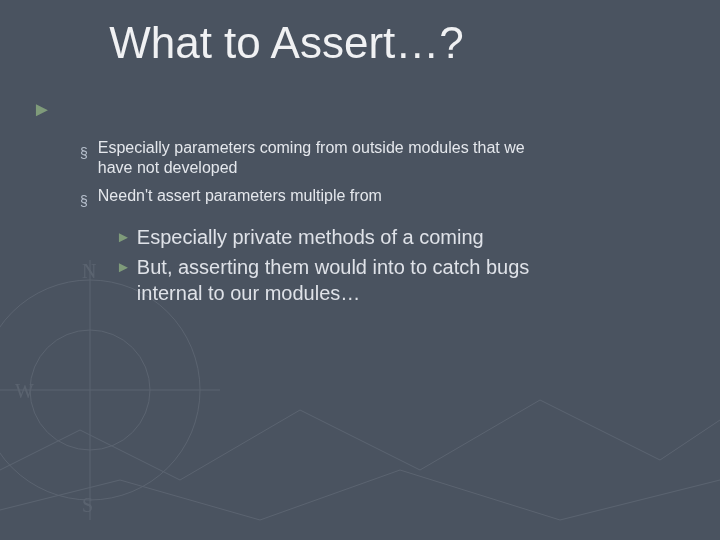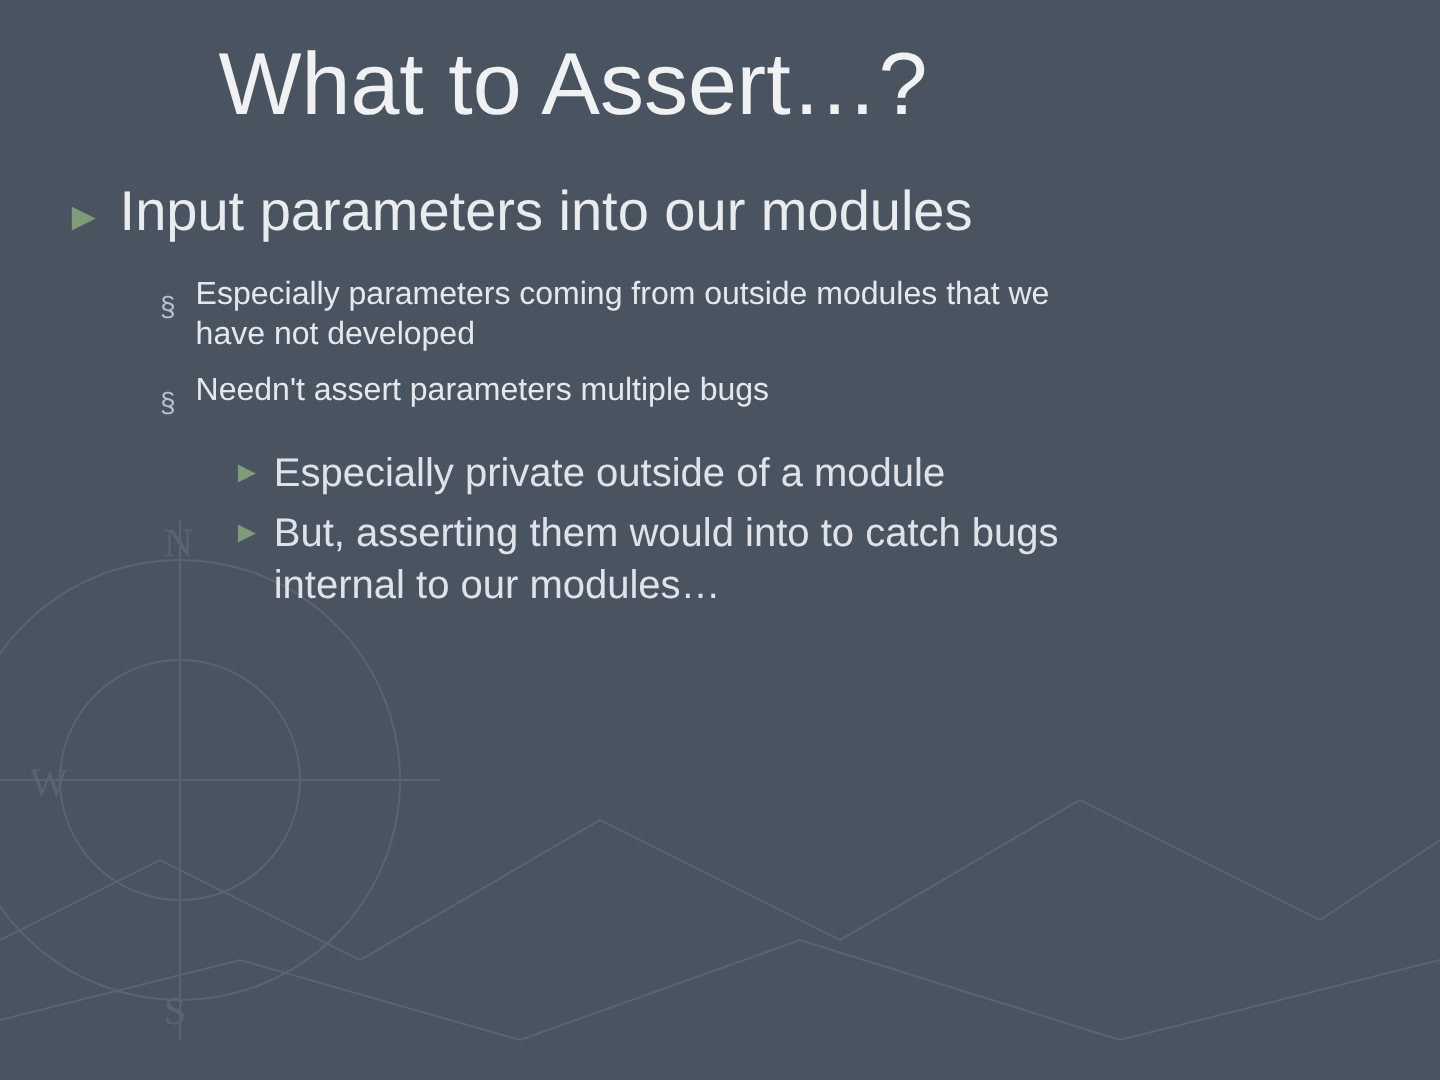--- a/index.html
+++ b/index.html
@@ -84,41 +84,40 @@
 </div>
 
 <div class="slide">
 
   <h1 class="title">What to Assert…?</h1>
 
   <ul class="lvl1">
     <li>
       <div class="lvl1-row">
         <span class="tri">►</span>
-        <span class="lvl1-text">Input parameters into our modules</span>
       </div>
 
       <ul class="lvl2">
         <li>
           <div class="lvl2-row">
             <span class="sq">§</span>
             <span class="lvl2-text">Especially parameters coming from outside modules that we have not developed</span>
           </div>
         </li>
         <li>
           <div class="lvl2-row">
             <span class="sq">§</span>
-            <span class="lvl2-text">Needn't assert parameters multiple bugs</span>
+            <span class="lvl2-text">Needn't assert parameters multiple from</span>
           </div>
 
           <ul class="lvl3">
             <li>
               <div class="lvl3-row">
                 <span class="tri-sm">►</span>
-                <span class="lvl3-text">Especially private outside of a module</span>
+                <span class="lvl3-text">Especially private methods of a coming</span>
               </div>
             </li>
             <li>
               <div class="lvl3-row">
                 <span class="tri-sm">►</span>
                 <span class="lvl3-text">But, asserting them would into to catch bugs internal to our modules…</span>
               </div>
             </li>
           </ul>
 

